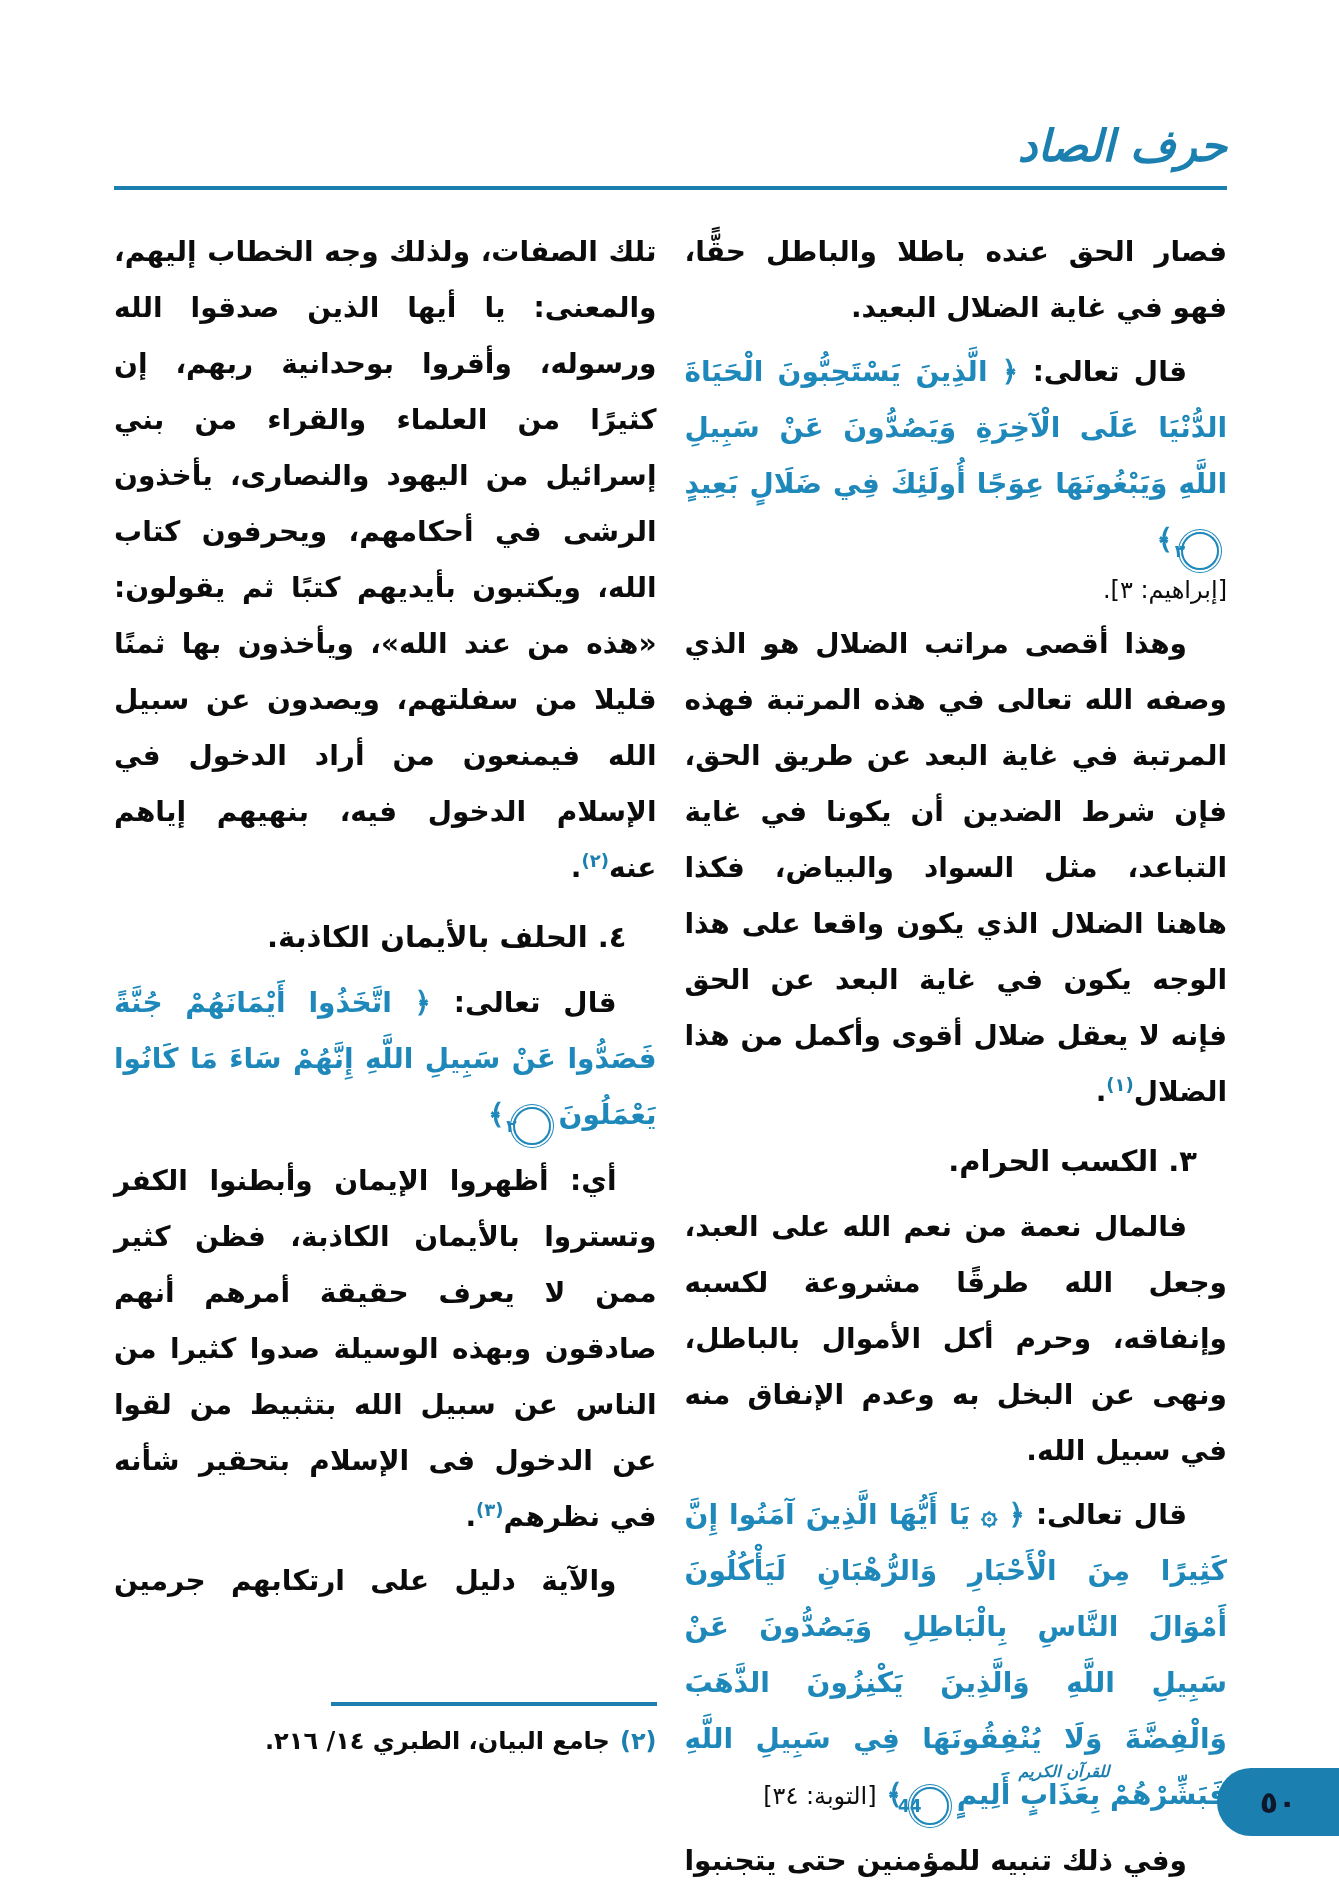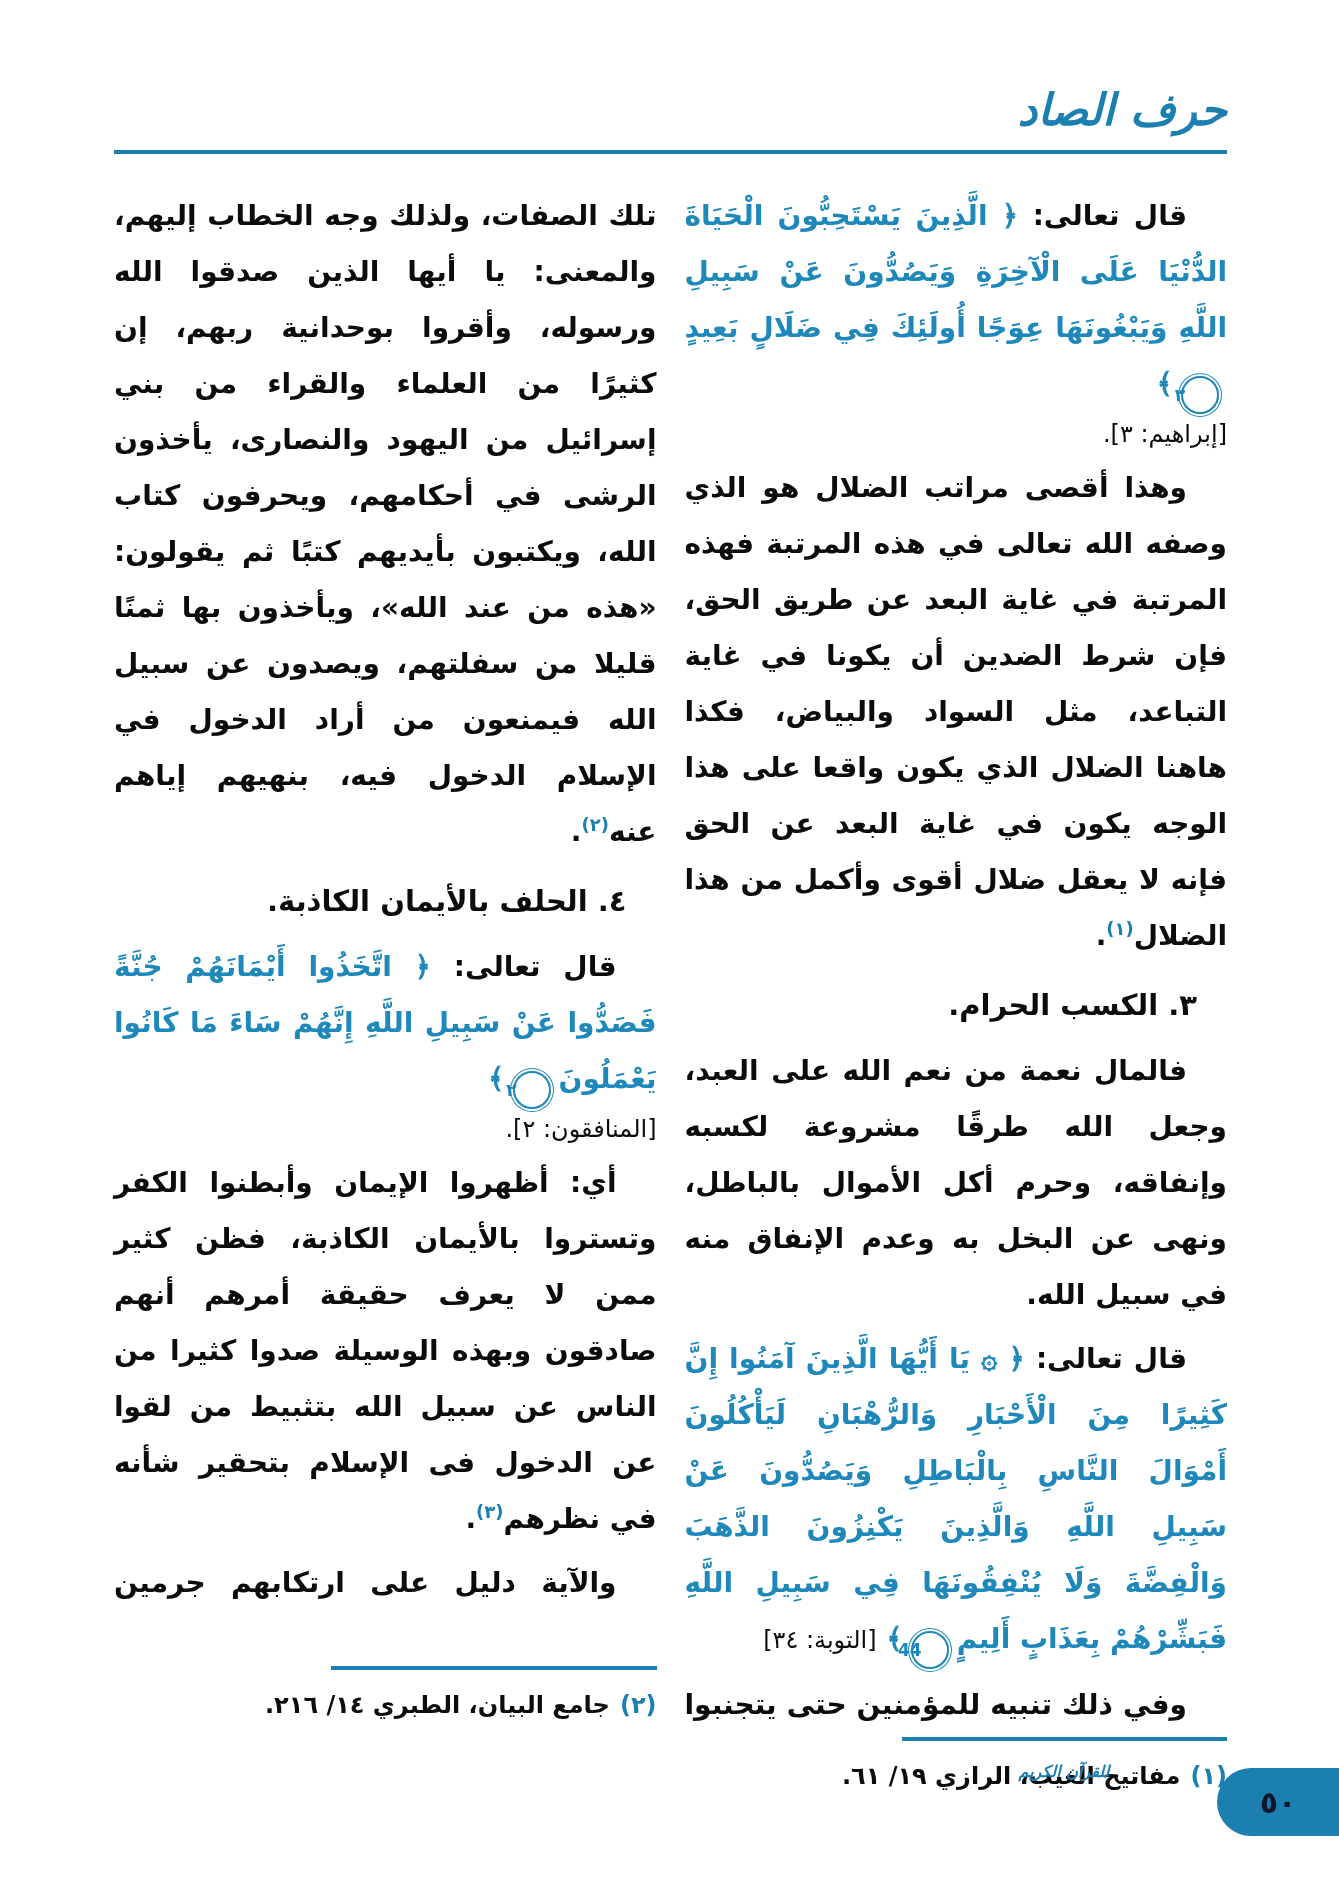--- a/index.html
+++ b/index.html
@@ -7,21 +7,21 @@
     position:relative;
     width:1339px; height:1890px;
     margin:0 auto;
     background:#ffffff;
     overflow:hidden;
     direction:rtl;
     font-family:"DejaVu Sans", sans-serif;
     color:#0c0c0c;
   }
   
-  .header { padding:86px 112px 0 112px; }
+  .header { padding:86px 112px 0 112px;margin-top:36px; }
   .header-title {
     font-size:44px;
     font-weight:bold;
     font-style:italic;
     color:var(--accent);
     text-align:right;
     line-height:1.1;
     letter-spacing:-1px;
   }
   .header-rule {
@@ -152,20 +152,21 @@
 <div class="page" style="--accent: #1b7fb0; --quran: #1f88ba;">
 
   <div class="header">
     <div class="header-title">حرف الصاد</div>
   </div>
   <div class="header-rule"></div>
 
   <div class="columns">
 
     <div class="col">
+      <p class="para no-indent">فصار الحق عنده باطلا والباطل حقًّا، فهو في غاية الضلال البعيد.</p>
 
       <p class="para quran-block">
         <span class="verse-intro">قال تعالى:</span>
         <span class="quran">﴿ الَّذِينَ يَسْتَحِبُّونَ الْحَيَاةَ الدُّنْيَا عَلَى الْآخِرَةِ وَيَصُدُّونَ عَنْ سَبِيلِ اللَّهِ وَيَبْغُونَهَا عِوَجًا أُولَئِكَ فِي ضَلَالٍ بَعِيدٍ</span><span class="ayah-medallion">٣</span><span class="quran">﴾</span>
       </p>
       <p class="ref-line">[إبراهيم: ٣].</p>
 
       <p class="para"><span>وهذا أقصى مراتب الضلال هو الذي وصفه الله تعالى في هذه المرتبة فهذه المرتبة في غاية البعد عن طريق الحق، فإن شرط الضدين أن يكونا في غاية التباعد، مثل السواد والبياض، فكذا هاهنا الضلال الذي يكون واقعا على هذا الوجه يكون في غاية البعد عن الحق فإنه لا يعقل ضلال أقوى وأكمل من هذا الضلال</span><span class="fn-marker">(١)</span><span>.</span></p>
 
       <h3 class="heading">٣. الكسب الحرام.</h3>
@@ -189,21 +190,20 @@
     <div class="col">
       <p class="para no-indent"><span>تلك الصفات، ولذلك وجه الخطاب إليهم، والمعنى: يا أيها الذين صدقوا الله ورسوله، وأقروا بوحدانية ربهم، إن كثيرًا من العلماء والقراء من بني إسرائيل من اليهود والنصارى، يأخذون الرشى في أحكامهم، ويحرفون كتاب الله، ويكتبون بأيديهم كتبًا ثم يقولون: «هذه من عند الله»، ويأخذون بها ثمنًا قليلا من سفلتهم، ويصدون عن سبيل الله فيمنعون من أراد الدخول في الإسلام الدخول فيه، بنهيهم إياهم عنه</span><span class="fn-marker">(٢)</span><span>.</span></p>
 
       <h3 class="heading">٤. الحلف بالأيمان الكاذبة.</h3>
 
 
       <p class="para quran-block">
         <span class="verse-intro">قال تعالى:</span>
         <span class="quran">﴿ اتَّخَذُوا أَيْمَانَهُمْ جُنَّةً فَصَدُّوا عَنْ سَبِيلِ اللَّهِ إِنَّهُمْ سَاءَ مَا كَانُوا يَعْمَلُونَ</span><span class="ayah-medallion">٢</span><span class="quran">﴾</span>
       </p>
-      <p class="ref-line">[المنافقون: ٢].</p>
 
       <p class="para"><span>أي: أظهروا الإيمان وأبطنوا الكفر وتستروا بالأيمان الكاذبة، فظن كثير ممن لا يعرف حقيقة أمرهم أنهم صادقون وبهذه الوسيلة صدوا كثيرا من الناس عن سبيل الله بتثبيط من لقوا عن الدخول فى الإسلام بتحقير شأنه في نظرهم</span><span class="fn-marker">(٣)</span><span>.</span></p>
 
       <p class="para spread">والآية دليل على ارتكابهم جرمين</p>
 
       <div class="fn-block">
         <div class="fn-rule"></div>
         <div class="fn-row"><span class="fn-num">(٢)</span><span>جامع البيان، الطبري ١٤/ ٢١٦.</span></div>
 
       </div>

